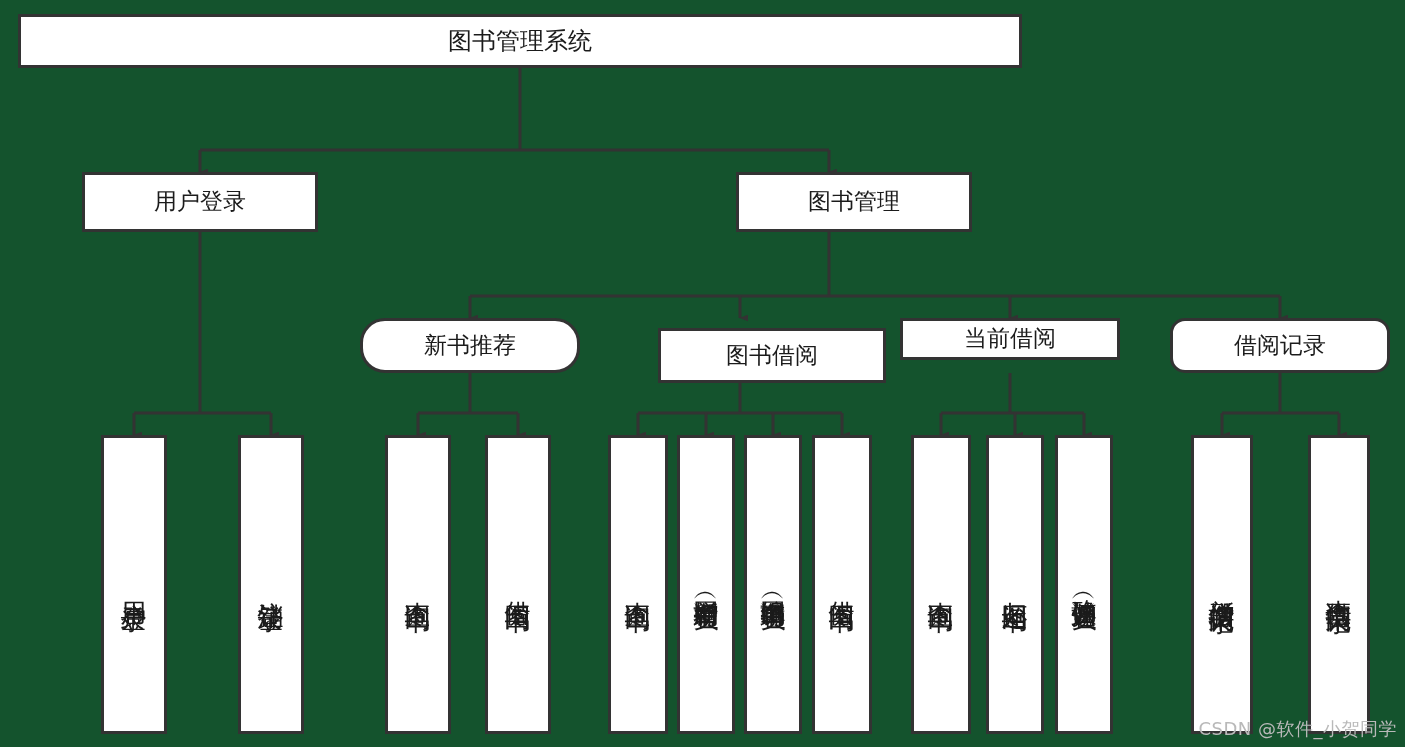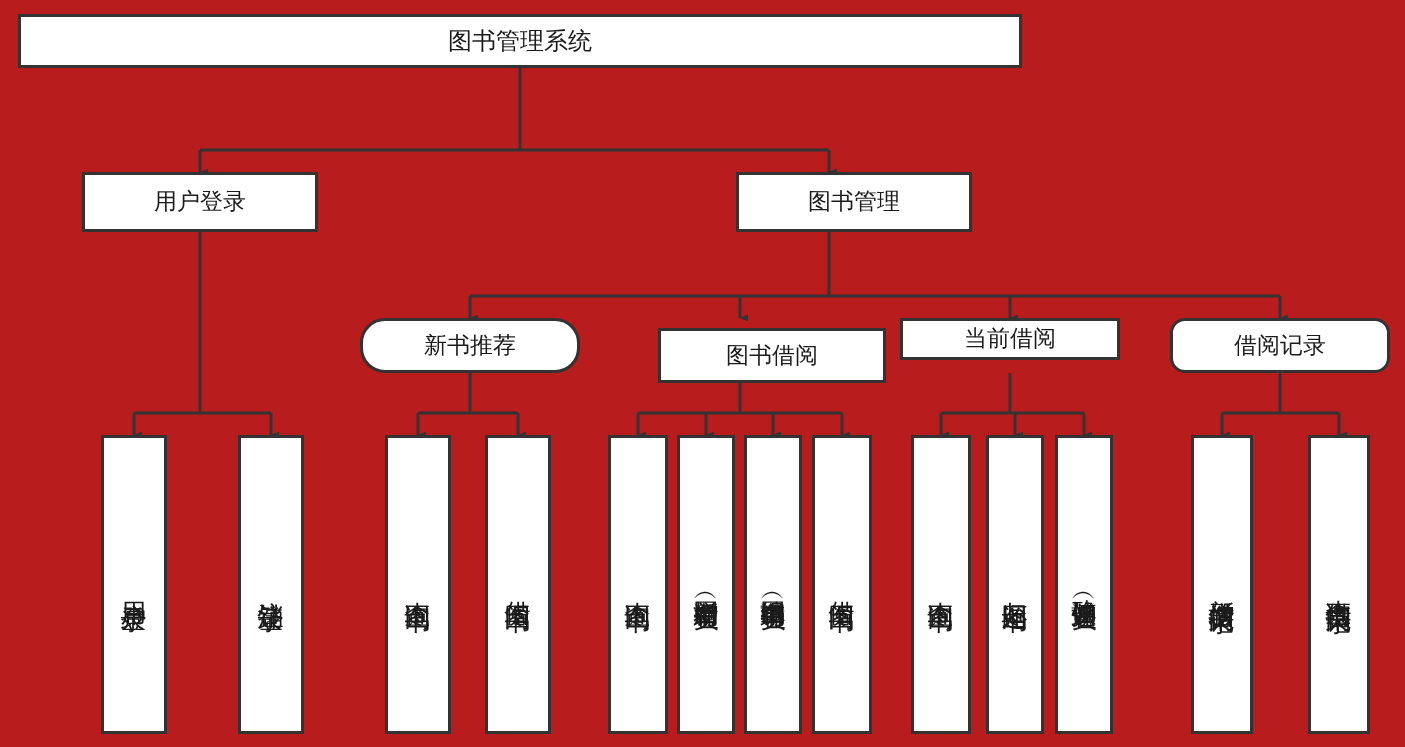--- a/index.html
+++ b/index.html
@@ -7,21 +7,21 @@
     padding: 0;
     background: #ffffff;
   }
   body {
     font-family: "DejaVu Sans", "Liberation Sans", sans-serif;
   }
   #canvas {
     position: relative;
     width: 1405px;
     height: 747px;
-    background: #b91c1c;
+    background: #14532d;
     overflow: hidden;
   }
   svg#wires {
     position: absolute;
     left: 0;
     top: 0;
     width: 1405px;
     height: 747px;
     pointer-events: none;
   }
@@ -184,13 +184,14 @@
     <span class="lbl">确认归还（管理员）</span>
   </div>
 
   <div class="node vert" style="left: 1191px; top: 435px; width: 62px; height: 299px;">
     <span class="lbl">新增借阅记录</span>
   </div>
   <div class="node vert" style="left: 1308px; top: 435px; width: 62px; height: 299px;">
     <span class="lbl">查询借阅记录</span>
   </div>
 
+  <div id="watermark">CSDN @软件_小贺同学</div>
 </div>
 
 </body></html>

